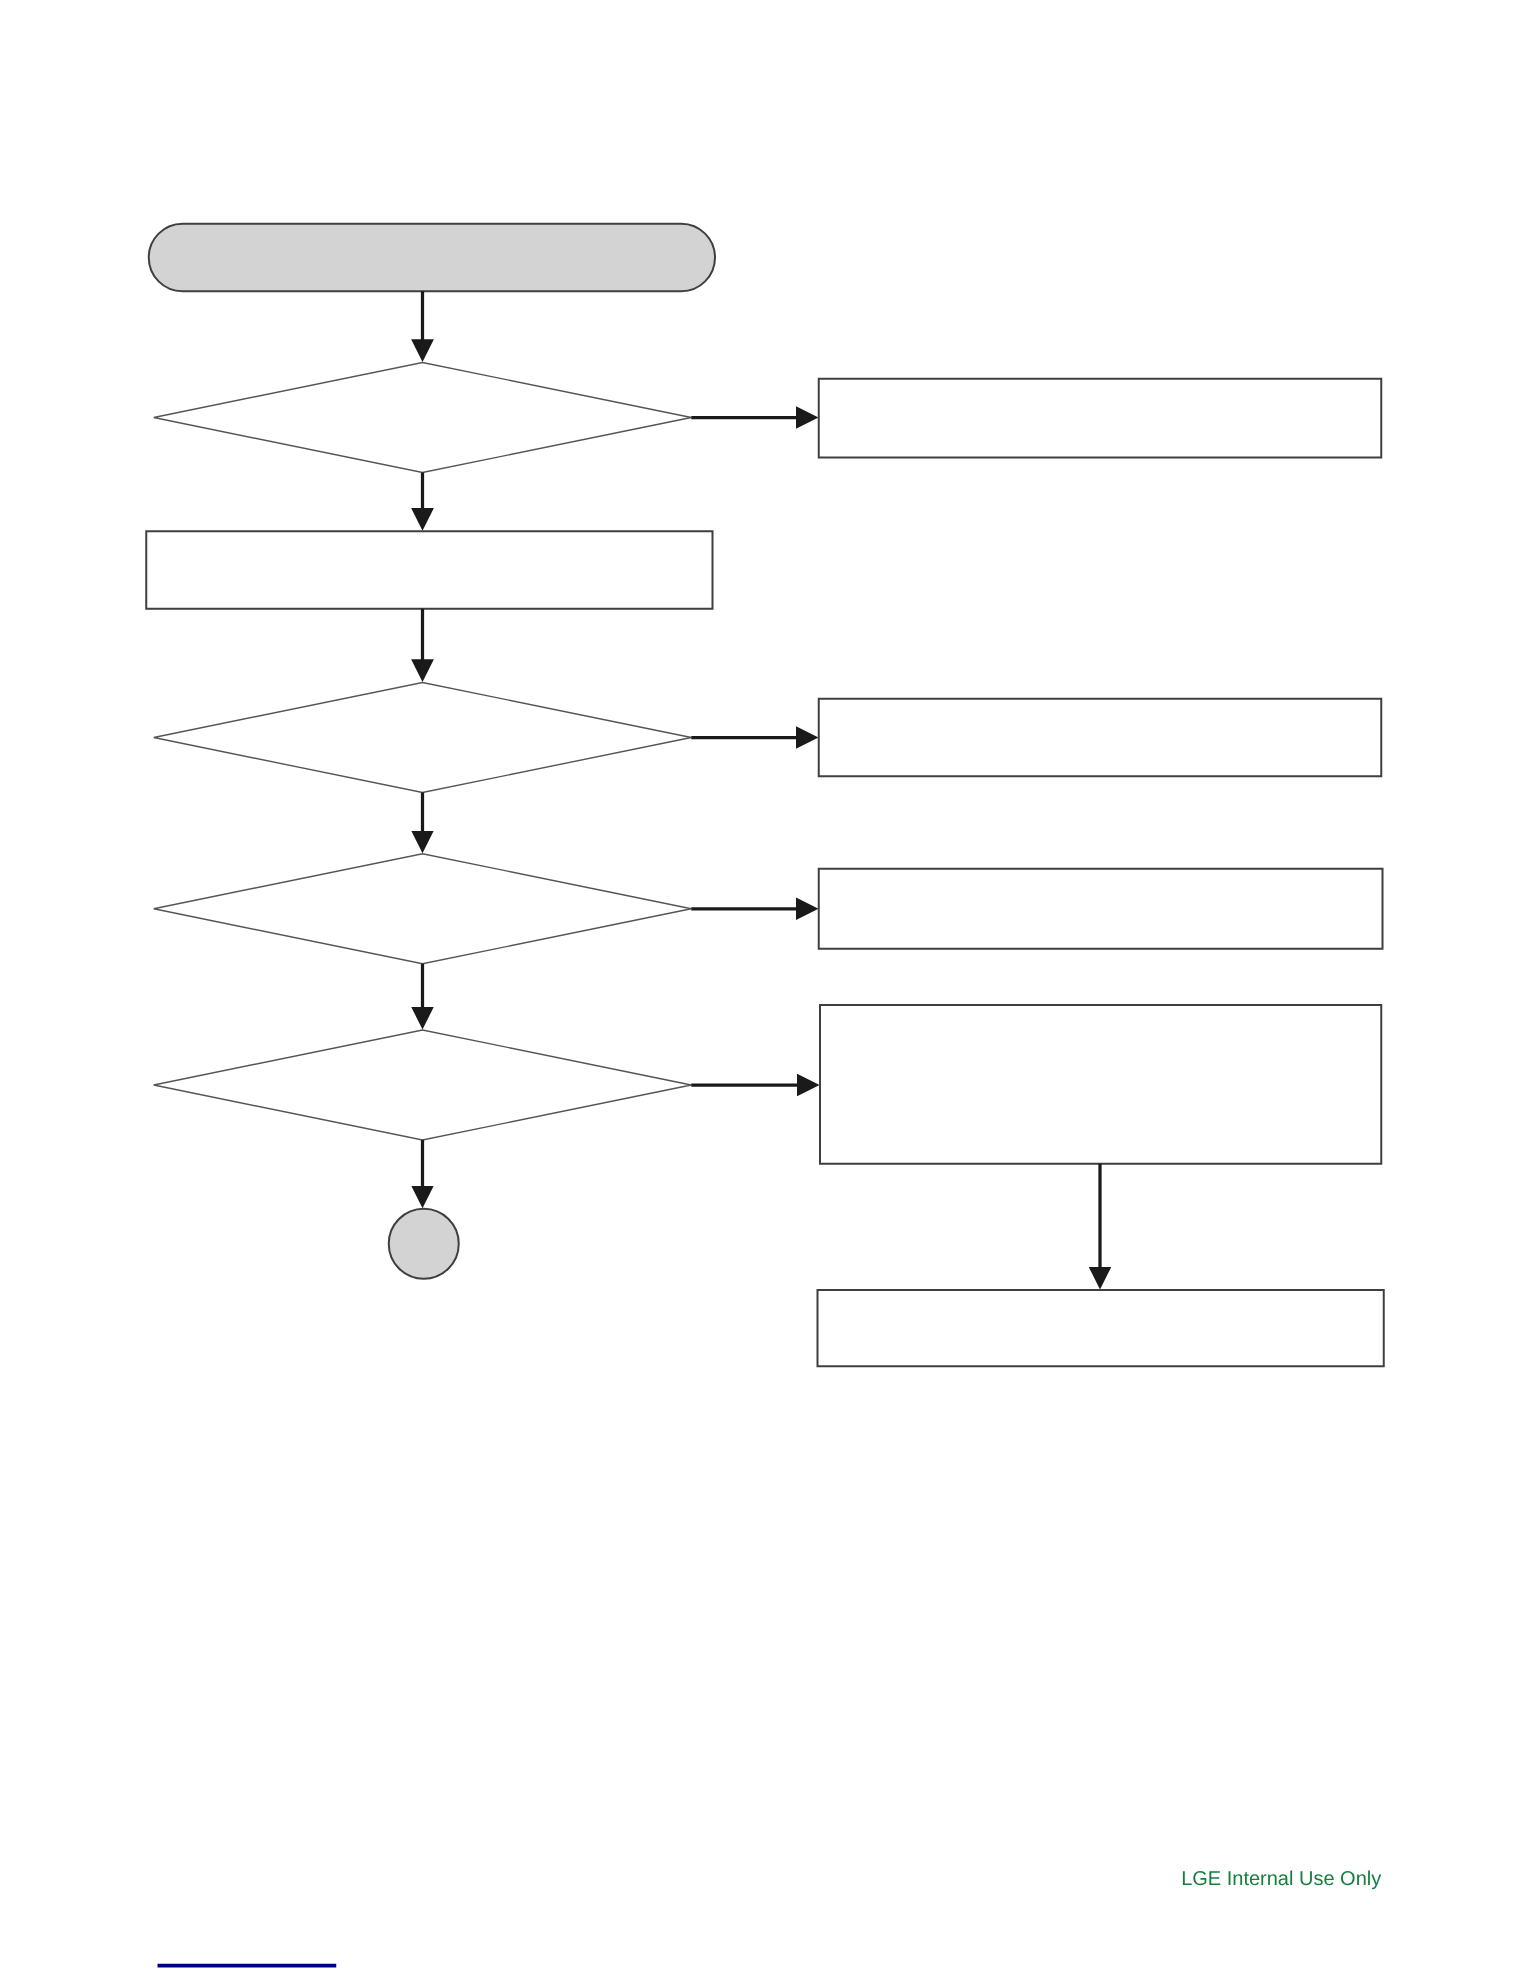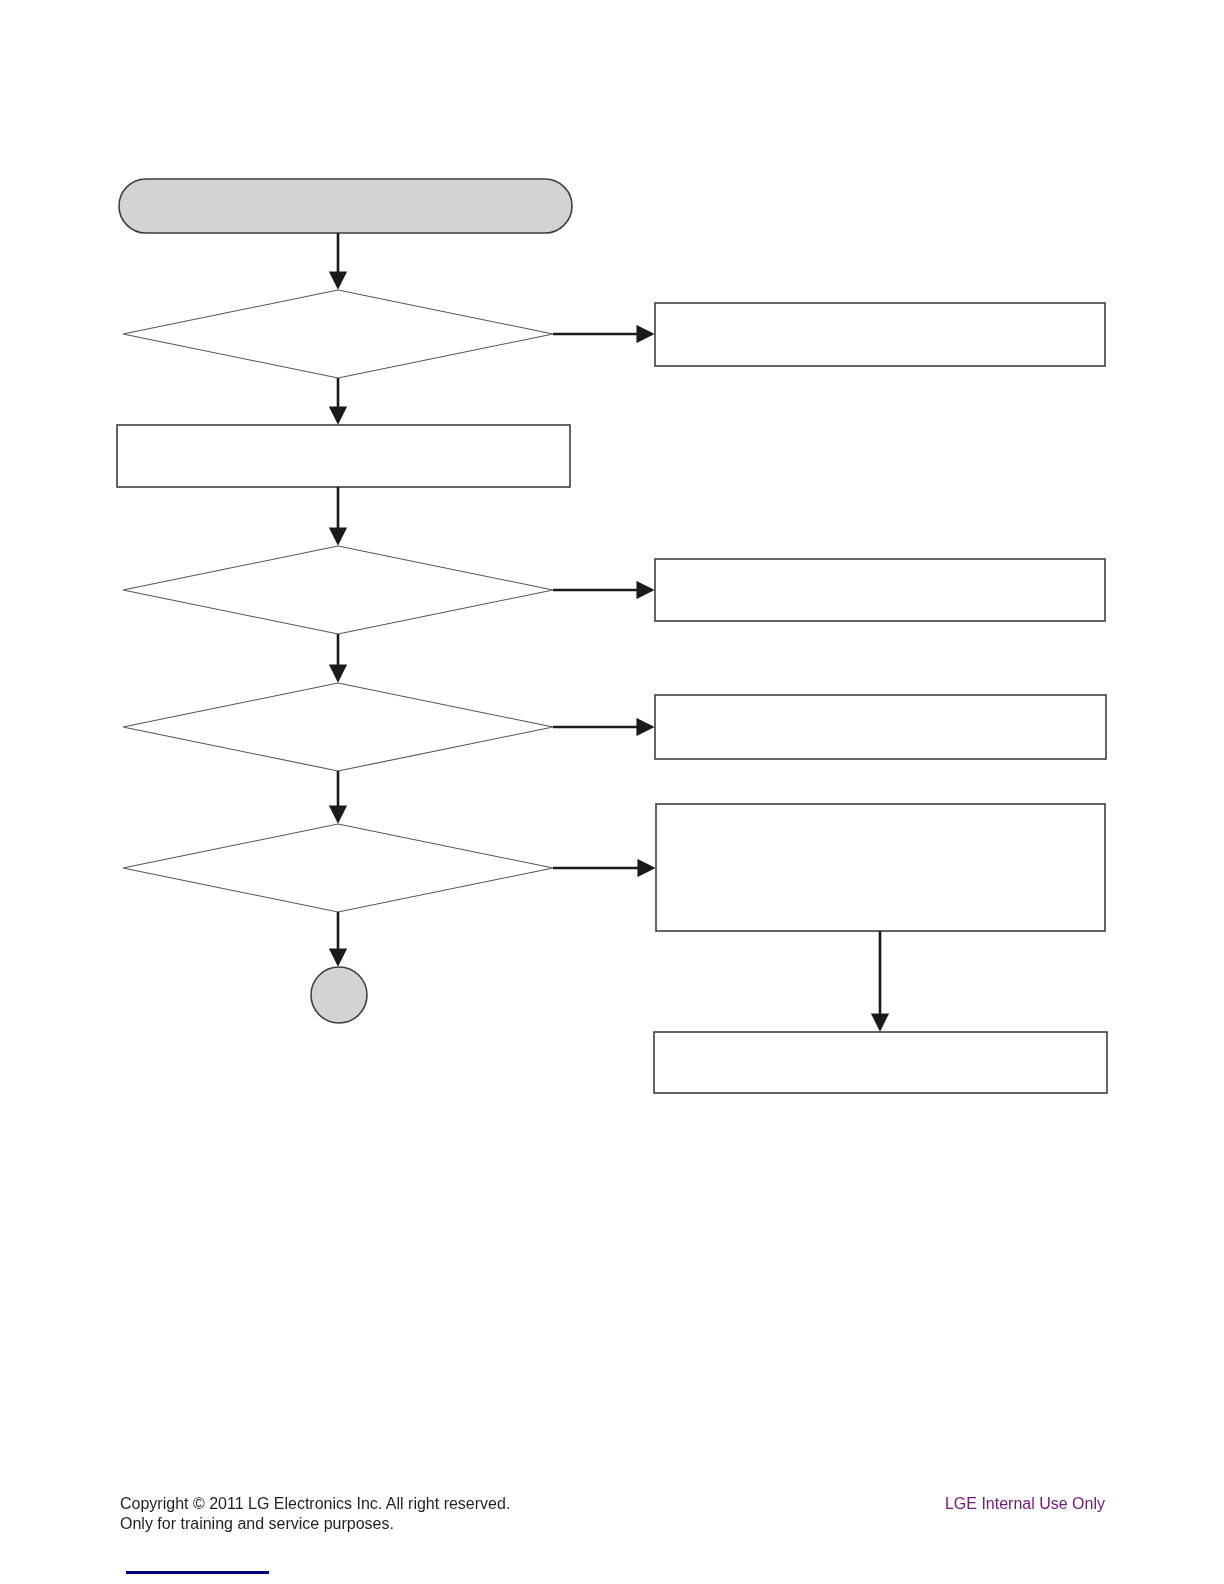--- a/index.html
+++ b/index.html
@@ -54,21 +54,21 @@
     font-size: 16px;
     line-height: 20px;
     color: #231f20;
   }
   .footer-right {
     position: absolute;
     right: 119px;
     top: 1494px;
     font-size: 16px;
     line-height: 20px;
-    color: #701a75;
+    color: #15803d;
     text-align: right;
   }
   .footnote-rule {
     position: absolute;
     left: 126px;
     top: 1571px;
     width: 143px;
     height: 2.5px;
     background: var(--footer-rule, #000080);
   }
@@ -125,22 +125,18 @@
 
     <line class="edge" x1="338" y1="912" x2="338" y2="963" marker-end="url(#arrow)"></line>
 
     <circle class="node-gray" cx="339" cy="995" r="28"></circle>
 
     <line class="edge" x1="880" y1="931" x2="880" y2="1028" marker-end="url(#arrow)"></line>
 
     <rect class="node-white" x="654" y="1032" width="453" height="61"></rect>
   </svg>
 
-  <div class="footer-left">
-    <div>Copyright © 2011 LG Electronics Inc. All right reserved.</div>
-    <div>Only for training and service purposes.</div>
-  </div>
 
   <div class="footer-right">LGE Internal Use Only</div>
 
   <div class="footnote-rule"></div>
 
 </div>
 
 </body></html>

